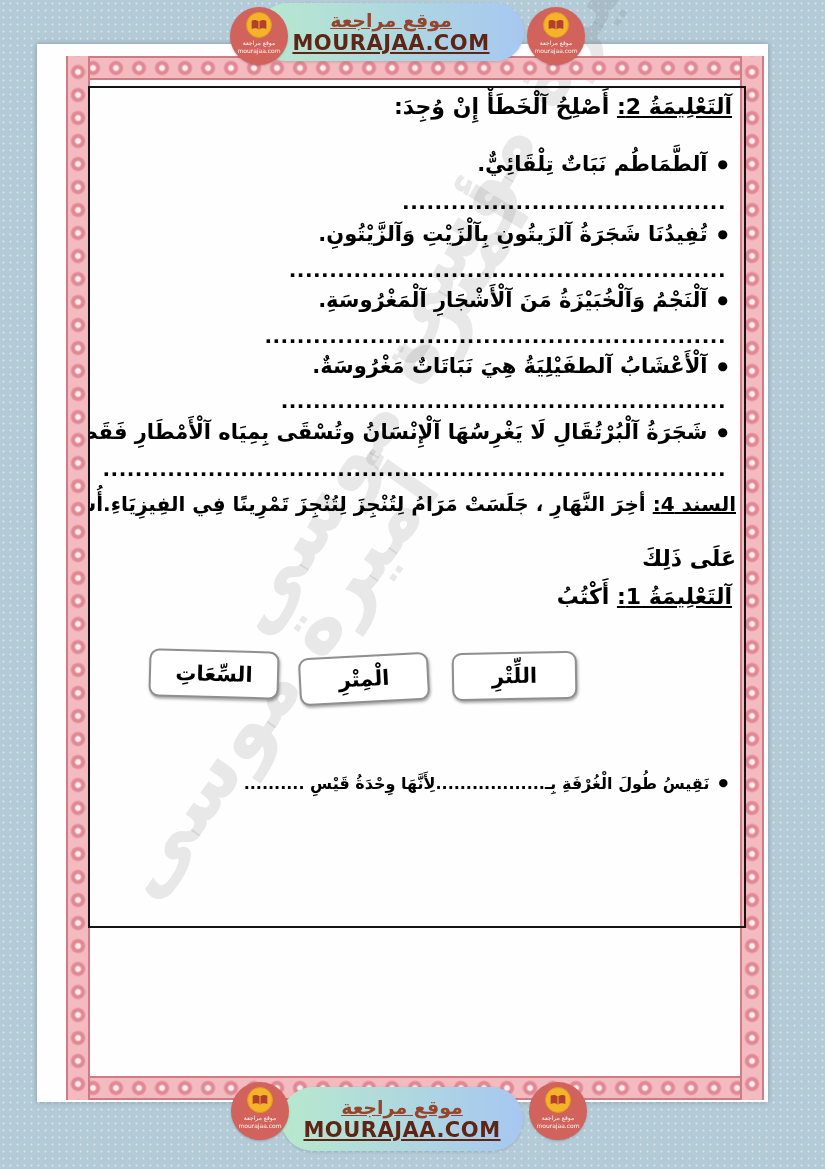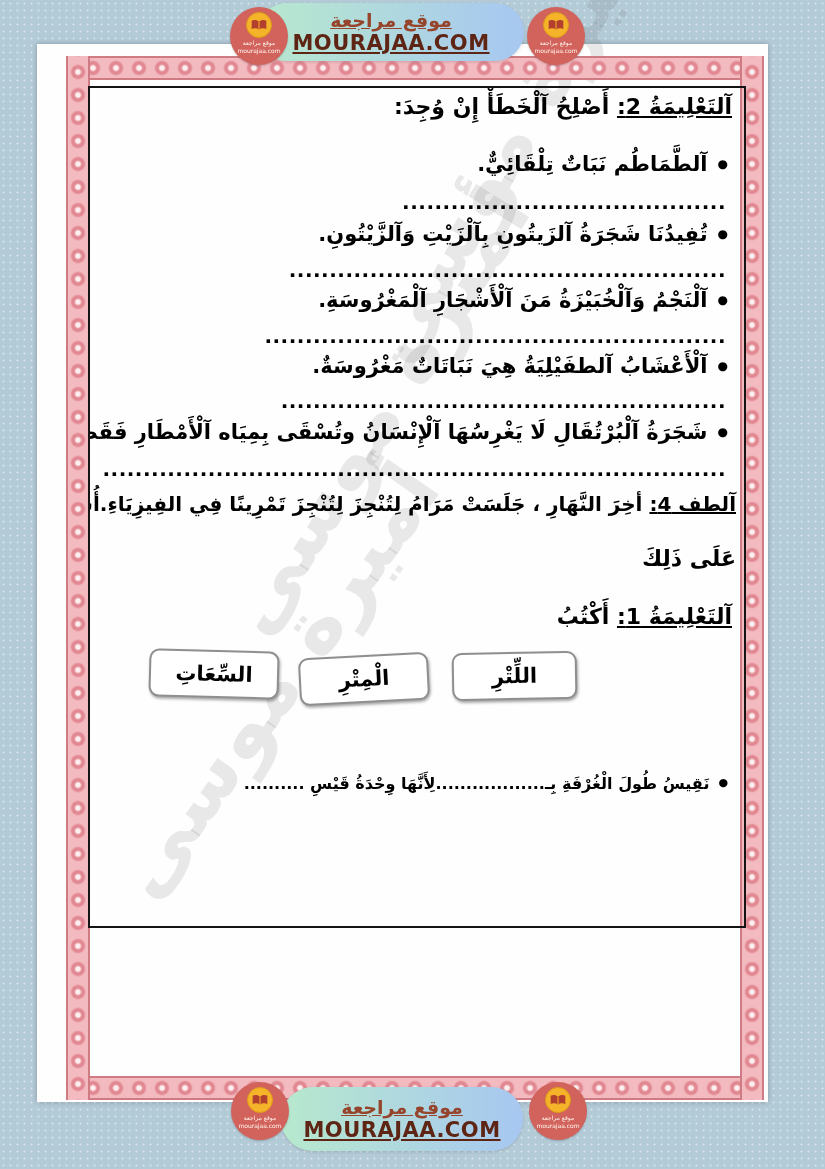--- a/index.html
+++ b/index.html
@@ -150,26 +150,26 @@
     <div class="bullet-row" style="top:200px">آلْنَجْمُ وَآلْخُبَيْزَةُ مَنَ آلْأَشْجَارِ آلْمَغْرُوسَةِ.</div>
     <div class="dots-row" style="top:238px">.........................................................</div>
 
     <div class="bullet-row" style="top:266px">آلْأَعْشَابُ آلطفَيْلِيَةُ هِيَ نَبَاتَاتٌ مَغْرُوسَةٌ.</div>
     <div class="dots-row" style="top:303px">.......................................................</div>
 
     <div class="bullet-row" style="top:332px">شَجَرَةُ آلْبُرْتُقَالِ لَا يَغْرِسُهَا آلْإِنْسَانُ وتُسْقَى بِمِيَاه آلْأَمْطَارِ فَقَطْ.</div>
     <div class="dots-row" style="top:371px">.............................................................................</div>
 
     <div class="sanad-row" style="top:404px">
-      <span class="u">آلطف 4:</span>
+      <span class="u">السند 4:</span>
       <span>أخِرَ النَّهَارِ ، جَلَسَتْ مَرَامُ لِتُنْجِزَ لِتُنْجِزَ تَمْرِينًا فِي الفِيزِيَاءِ.أُسَاعِدُهَا</span>
     </div>
     <div class="sanad-row" style="top:458px; font-size:22px;text-align:right;">عَلَى ذَلِكَ</div>
 
-    <div class="ex-title" style="top:516px">
+    <div class="ex-title" style="top:496px">
       <span class="u">آلتَعْلِيمَةُ 1:</span>
       <span>أَكْتُبُ</span>
     </div>
 
     <div class="wbox" style="left:362px; top:564px; width:125px; transform:rotate(-1deg);">اللِّتْرِ</div>
     <div class="wbox" style="left:209px; top:567px; width:130px; transform:rotate(-3deg);">الْمِتْرِ</div>
     <div class="wbox" style="left:59px;  top:562px; width:130px; transform:rotate(1.5deg);">السِّعَاتِ</div>
 
     <div class="fill-row" style="top:686px">نَقِيسُ طُولَ الْغُرْفَةِ بِـ..................لِأَنَّهَا وِحْدَةُ قَيْسِ ..........</div>
   </div>

